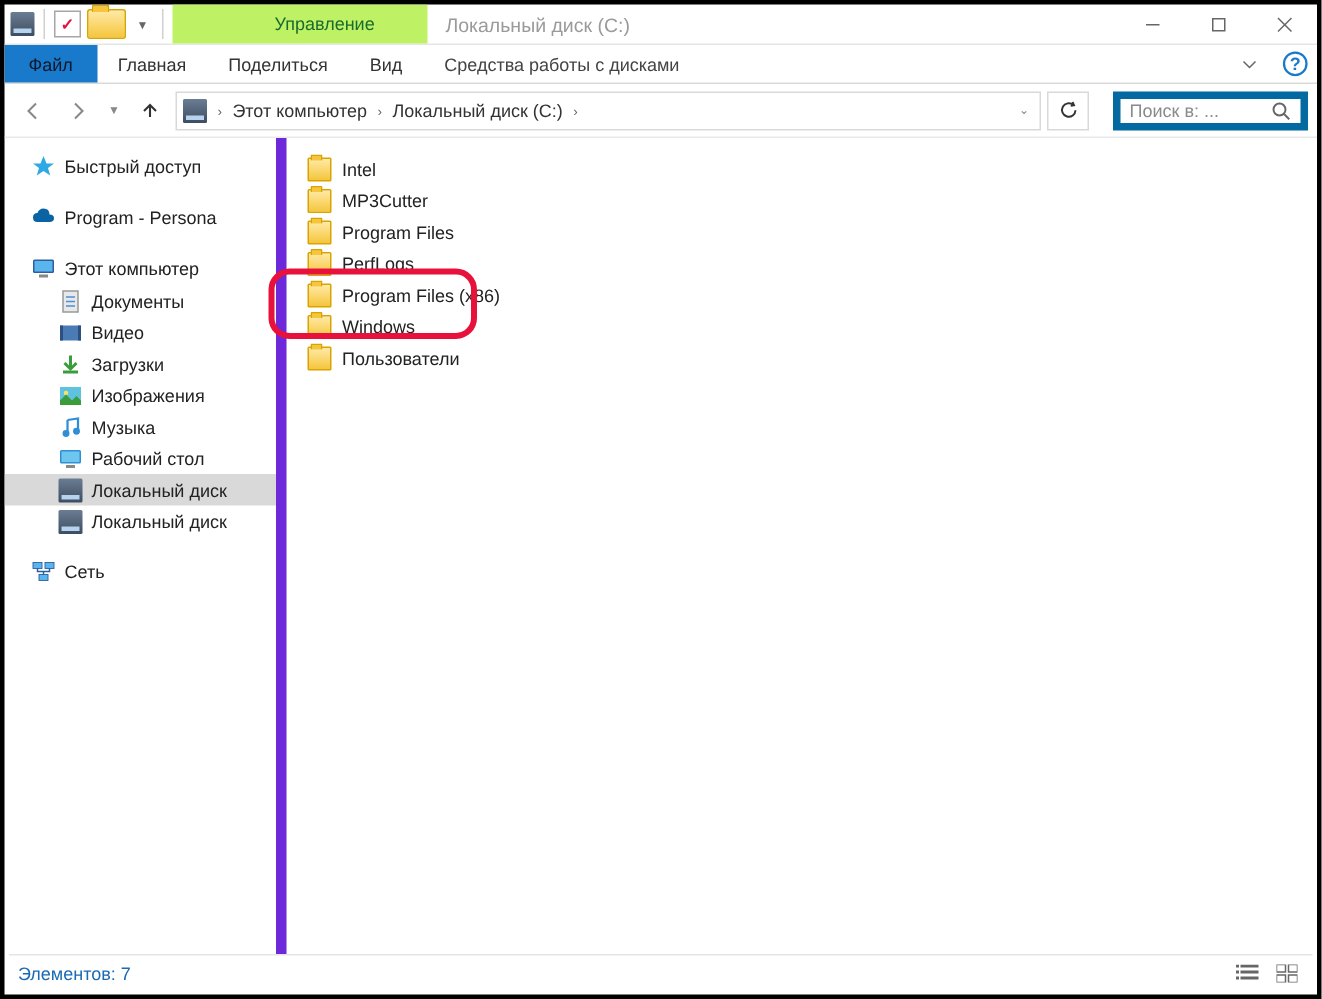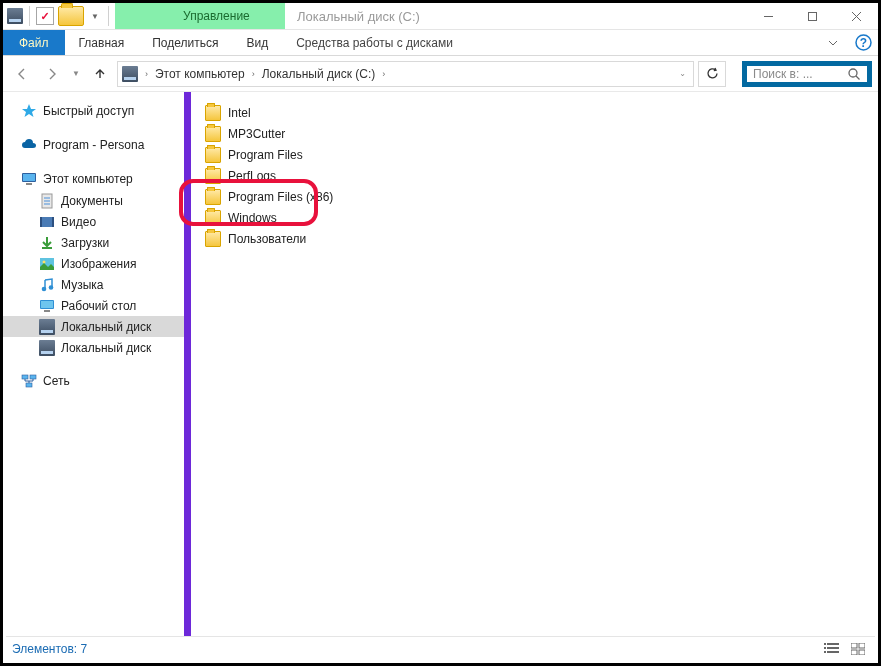--- a/index.html
+++ b/index.html
@@ -7,30 +7,30 @@
 .frame { width: 881px; height: 666px; border: 3px solid #000; background: #fff; position: relative; overflow: hidden; }
 .titlebar { height: 27px; display: flex; align-items: stretch; border-bottom: 1px solid #e5e5e5; }
 .qat { display: flex; align-items: center; padding: 0 4px; gap: 4px; }
 .qat-icon { width: 18px; height: 18px; display: flex; align-items: center; justify-content: center; }
 .qat-sep { width: 1px; background: #d0d0d0; height: 20px; margin: 0 2px; }
 .qat-drop { font-size: 8px; color: #666; padding: 0 3px; }
 .qat-check { width: 18px; height: 18px; background: #fff; border: 1px solid #a6a6a6; display: flex; align-items: center; justify-content: center; }
 .qat-check::after { content: "✓"; color: #e8113c; font-weight: bold; font-size: 11px; }
 .qat-folder { width: 26px; height: 20px; background: linear-gradient(#ffe9a6,#f5c63d); border: 1px solid #d9a400; border-radius: 2px; position: relative; }
 .qat-folder::before { content:""; position:absolute; top:-4px; left:2px; width:10px; height:4px; background:#f5c63d; border:1px solid #d9a400; border-bottom:none; border-radius:2px 2px 0 0;}
-.title-contextual { flex:0 0 170px; background:#86efac; display:flex; align-items:center; justify-content:center; color:#1a6b2f; font-size:12px;padding-left:33px; }
+.title-contextual { flex:0 0 170px; background:#bef264; display:flex; align-items:center; justify-content:center; color:#1a6b2f; font-size:12px;padding-left:33px; }
 .title-rest { flex:1; display:flex; align-items:center; }
 .title-text { color:#9a9a9a; margin-left:12px; font-size:13px; }
 .win-controls { margin-left:auto; display:flex; }
 .win-btn { width:44px; height:27px; display:flex; align-items:center; justify-content:center; color:#666; }
 .win-btn svg { width:11px; height:11px; }
 
 .ribbon-tabs { height:26px; display:flex; align-items:stretch; border-bottom:1px solid #d9d9d9; }
 .tab { padding:0 14px; display:flex; align-items:center; color:#333; cursor:default; }
-.tab-file { background:#1979ca; color:#fef9c3; padding:0 16px; }
+.tab-file { background:#1979ca; color:#0f172a; padding:0 16px; }
 .tab-contextual { color:#444; }
 .ribbon-drop { margin-left:auto; width:30px; display:flex; align-items:center; justify-content:center; color:#666; }
 .ribbon-help { width:30px; display:flex; align-items:center; justify-content:center; }
 .ribbon-help svg { width:17px; height:17px; }
 
 .addressbar { height:36px; display:flex; align-items:center; padding:4px 6px; gap:4px; border-bottom:1px solid #e9e9e9; }
 .nav-btn { width:26px; height:26px; display:flex; align-items:center; justify-content:center; color:#888; }
 .nav-btn.enabled { color:#333; }
 .nav-drop { font-size:8px; color:#888; padding:0 3px; }
 .crumbs { flex:1; height:26px; border:1px solid #d9d9d9; display:flex; align-items:center; padding:0 4px; background:#fff; }

